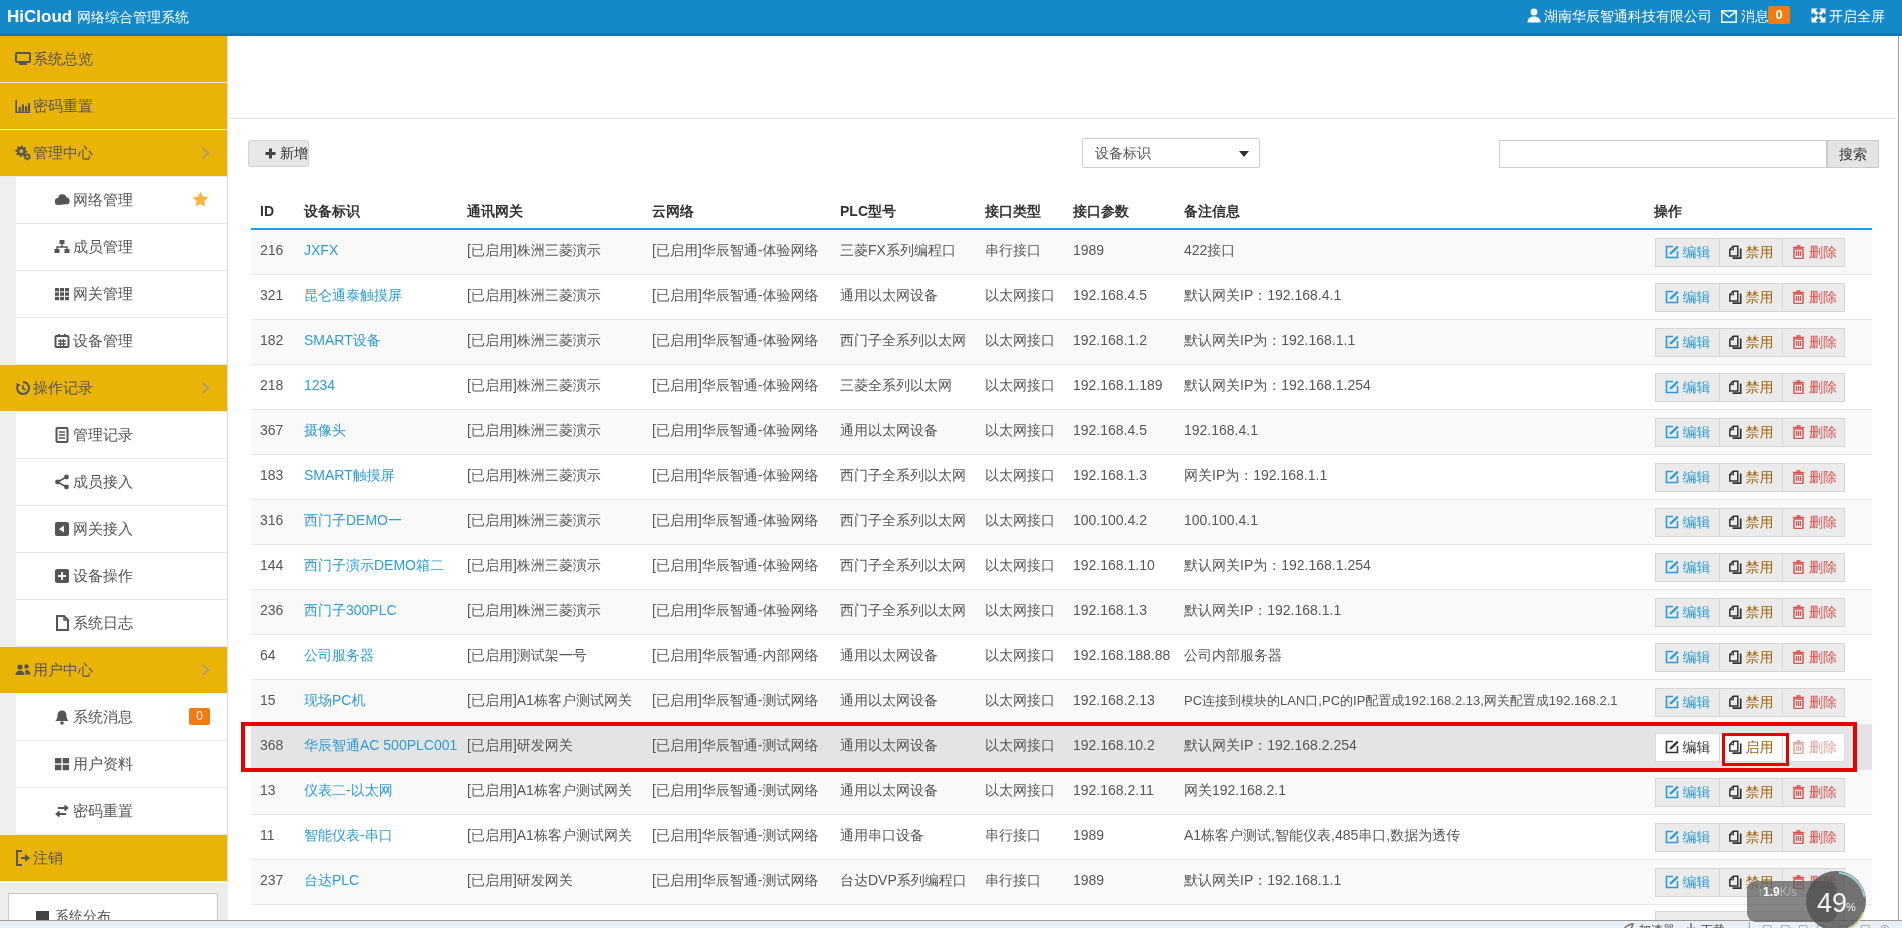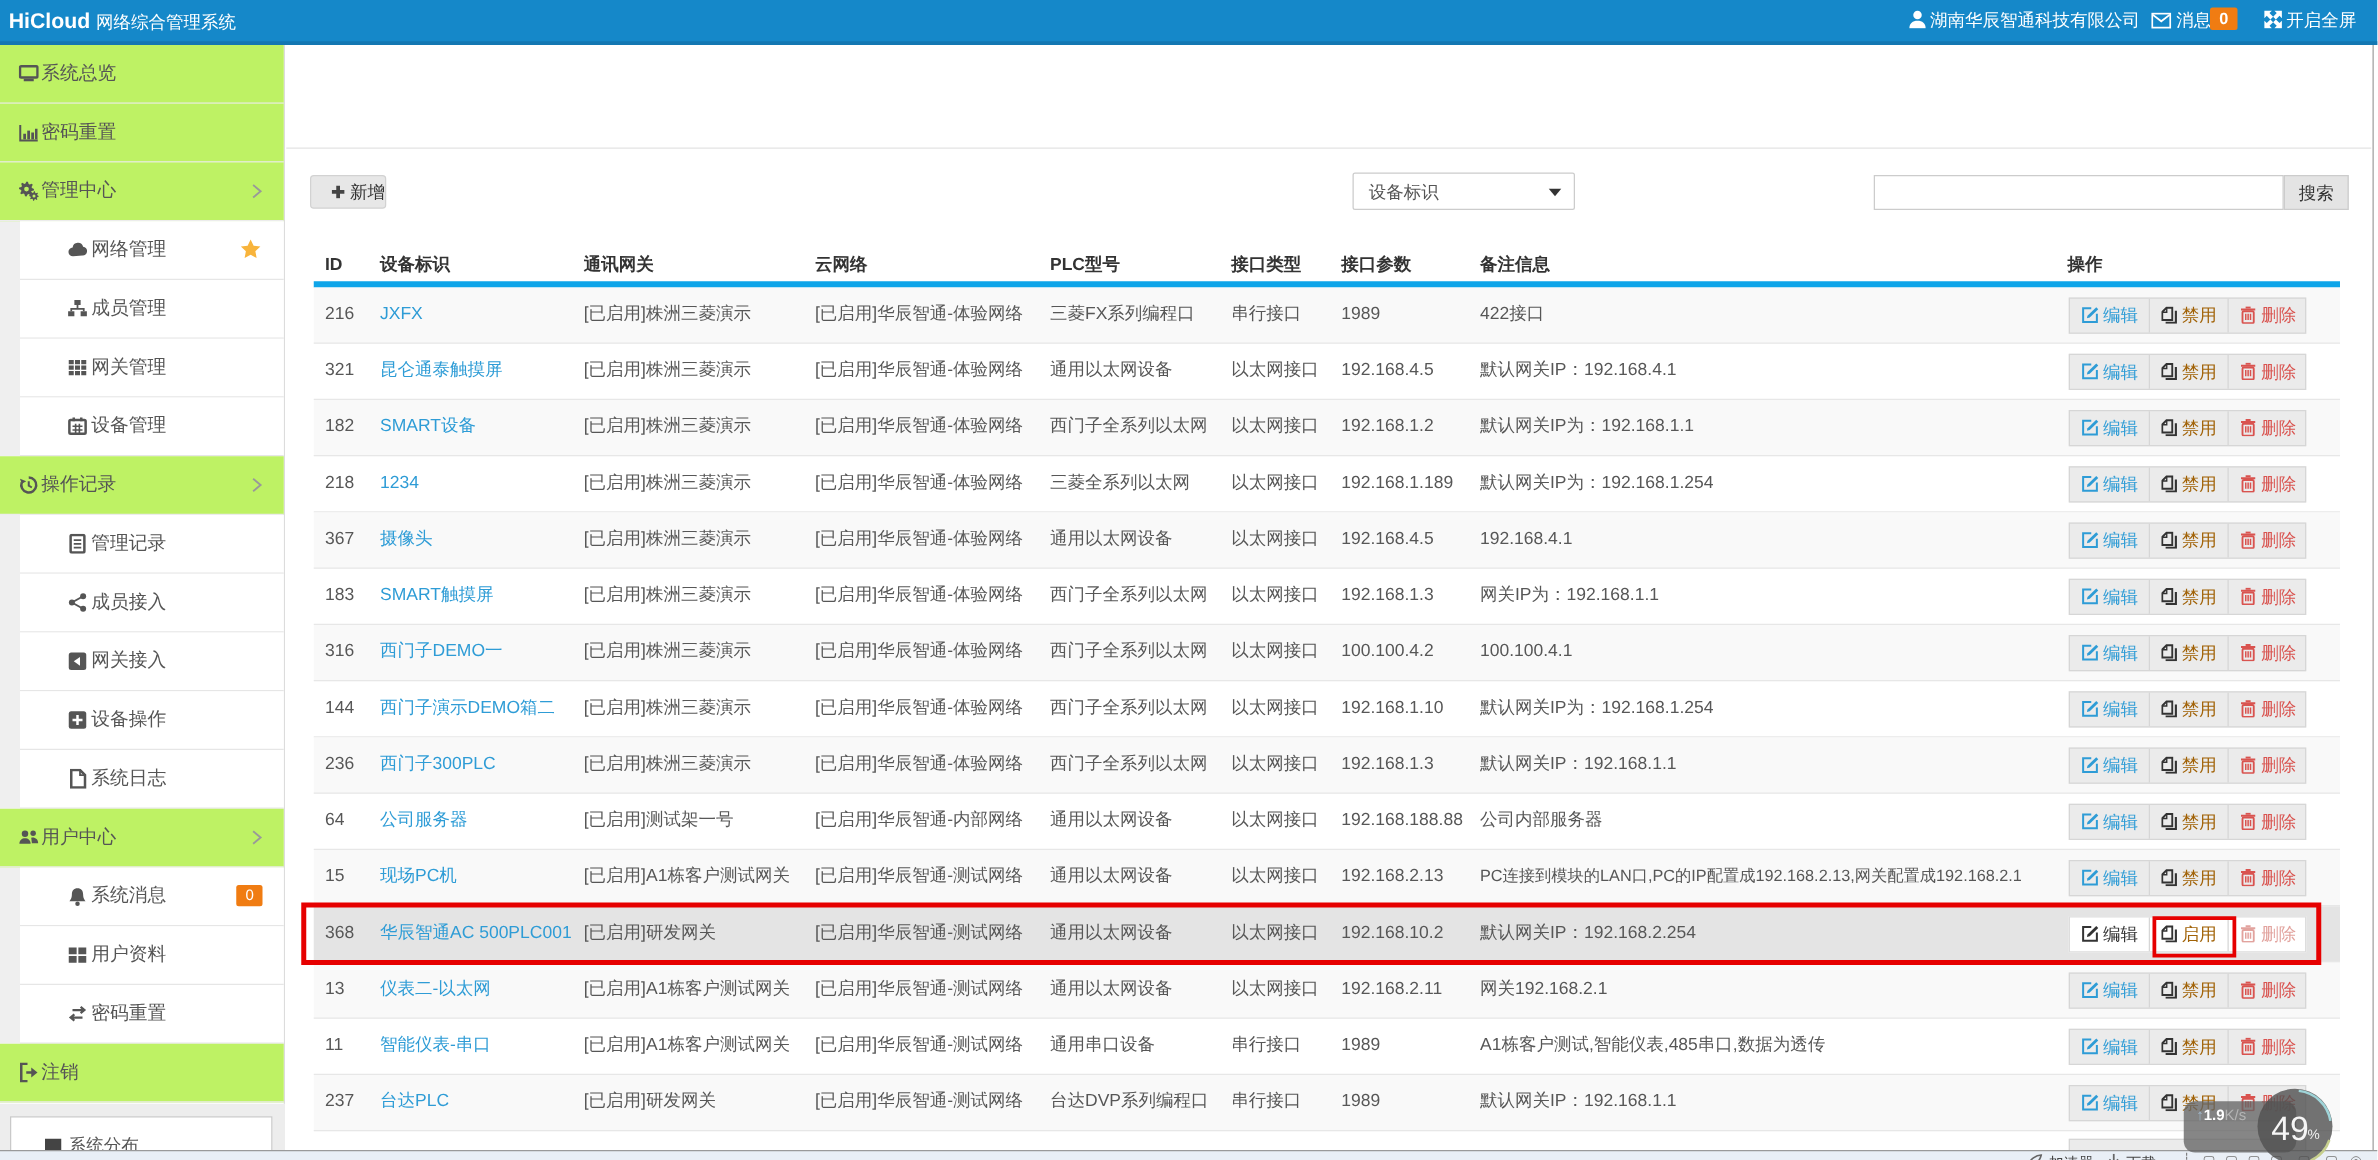--- a/index.html
+++ b/index.html
@@ -7,21 +7,21 @@
 #page{position:relative;width:1902px;height:928px;overflow:hidden;background:#fff;}
 
 #topbar{position:absolute;left:0;top:0;width:1902px;height:36px;background:#1588c9;border-bottom:0;}
 #topbar:after{content:"";position:absolute;left:0;bottom:0;width:100%;height:3px;background:#1377b2;}
 .brand{position:absolute;left:7px;top:0;height:36px;line-height:33px;color:#fff;font-size:17px;font-weight:bold;}
 .brand .sub{font-weight:normal;font-size:14px;}
 .tb-item{position:absolute;top:0;height:36px;line-height:33px;color:#fff;font-size:14px;}
 .badge-o{display:block;width:22px;height:18px;background:#f07c12;color:#fff;font-size:13px;font-weight:bold;line-height:18px;border-radius:2px;text-align:center;}
 
 #sidebar{position:absolute;left:0;top:36px;width:228px;height:892px;background:#fff;border-right:1px solid #dcdcdc;box-sizing:border-box;}
-.nav1{position:relative;height:46px;border-bottom:1px solid #ececec;background:#bef264;}
+.nav1{position:relative;height:46px;border-bottom:1px solid #ececec;background:#eab308;}
 .nav1 .txt{position:absolute;left:33px;top:0;line-height:46px;font-size:15px;color:#555;}
 .nav1 .ico{position:absolute;left:15px;top:15px;width:16px;height:16px;}
 .nav1 .chev{position:absolute;right:17px;top:17px;width:9px;height:12px;}
 .subwrap{background:#efefef;}
 .nav2{position:relative;height:46px;margin-left:16px;border-bottom:1px solid #e6e6e6;background:#fff;}
 .nav2 .txt{position:absolute;left:57px;top:0;line-height:46px;font-size:15px;color:#555;}
 .nav2 .ico{position:absolute;left:38px;top:15px;width:16px;height:16px;}
 svg.i{display:block;}
 
 #content{position:absolute;left:229px;top:36px;width:1668px;height:892px;background:#fff;}
@@ -29,21 +29,21 @@
 #bctitle .dm{font-weight:normal;color:#555;font-size:13px;}
 #bcline{position:absolute;left:0;top:82px;width:1668px;height:1px;background:#e4e4e4;}
 
 .btn-add{position:absolute;left:19px;top:104px;width:61px;height:27px;background:#e7e7e7;border:1px solid #d2d2d2;border-radius:3px;box-sizing:border-box;font-size:14px;color:#333;text-align:right;line-height:25px;}
 .sel{position:absolute;left:853px;top:102px;width:178px;height:30px;border:1px solid #ccc;border-radius:2px;box-sizing:border-box;background:#fff;font-size:14px;color:#555;line-height:28px;padding-left:12px;}
 .sel .caret{position:absolute;right:10px;top:12px;width:0;height:0;border-left:5px solid transparent;border-right:5px solid transparent;border-top:6px solid #333;}
 .sinput{position:absolute;left:1270px;top:104px;width:328px;height:28px;border:1px solid #ccc;box-sizing:border-box;background:#fff;}
 .sbtn{position:absolute;left:1598px;top:104px;width:52px;height:28px;background:#e4e4e4;border:1px solid #ccc;box-sizing:border-box;font-size:14px;color:#333;text-align:center;line-height:26px;}
 
 #tbl{position:absolute;left:22px;top:156px;width:1621px;}
-.hrow{position:relative;height:38px;border-bottom:5px solid #0ea5e9;box-sizing:border-box;}
+.hrow{position:relative;height:38px;border-bottom:2px solid #0ea5e9;box-sizing:border-box;}
 .hrow span{position:absolute;top:0;line-height:38px;font-size:14px;font-weight:bold;color:#333;}
 .trow{position:relative;height:45px;box-sizing:border-box;border-bottom:1px solid #e7e7e7;}
 .trow span{position:absolute;top:0;line-height:41px;font-size:14px;color:#575757;white-space:nowrap;}
 .trow .lnk{color:#2e9cd6;}
 .odd{background:#f9f9f9;}
 .hl{background:#e4e4e4;}
 
 .c0{left:9px;}  
 .c1{left:53px;} 
 .c2{left:216px;}

